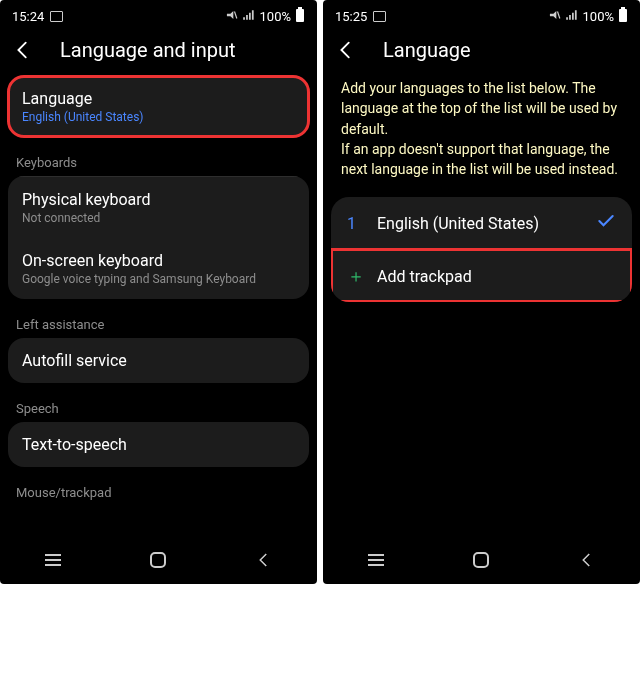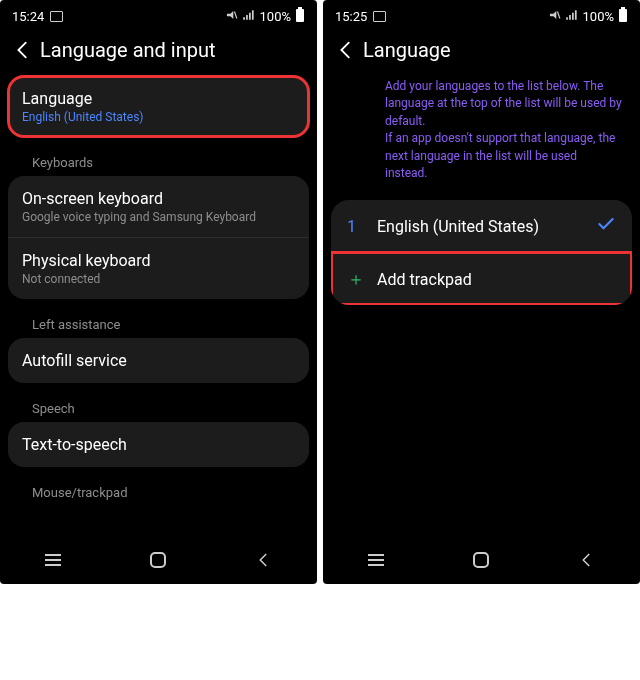--- a/index.html
+++ b/index.html
@@ -28,44 +28,44 @@
       height: 30px;
       font-size: 13px;
     }
     .statusbar-left { display: flex; gap: 6px; align-items: center; }
     .statusbar-right { display: flex; gap: 4px; align-items: center; }
     .pic-icon { width: 13px; height: 11px; border: 1.5px solid #ccc; border-radius:1px; position:relative;}
     .header {
       display: flex;
       align-items: center;
       padding: 8px 12px 14px;
-      gap: 6px;
+      gap: 26px;
     }
     .back-arrow { width: 22px; height: 22px; }
     .header-title { font-size: 20px; font-weight: 400; }
     .section-header {
       color: #8d8d8d;
       font-size: 13px;
-      padding: 10px 32px 6px;
+      padding: 10px 16px 6px;
     }
     .card {
       background: #1c1c1c;
       border-radius: 16px;
       margin: 0 8px 8px;
       overflow:hidden;
     }
     .list-item {
       padding: 13px 14px;
     }
     .list-item.sep { border-top: 1px solid #2e2e2e; }
     .li-title { font-size: 16px; color: #fff; }
     .li-sub { font-size: 12px; color: #8d8d8d; margin-top: 2px; }
     .li-sub.blue { color: #4a86ff; }
     .highlight-red { outline: 3px solid #ed3333; outline-offset: -2px; }
-    .desc { color: #8b5cf6; font-size: 12px; padding: 2px 18px 18px; line-height: 1.45; margin-left: 44px; }
+    .desc { color: #fef9c3; font-size: 14px; padding: 2px 18px 18px; line-height: 1.45; }
     .lang-row {
       display: flex; align-items: center; padding: 14px 16px; font-size: 16px;
     }
     .lang-num { color: #4a86ff; width: 24px; }
     .lang-label { flex: 1; padding-left: 6px; }
     .check { color: #4a86ff; }
     .plus { color: #2fb86a; width: 24px; font-size: 18px; }
     .slider-block { padding: 12px 14px 18px; }
     .slider-labels { display:flex; justify-content:space-between; font-size:13px; color:#8d8d8d; margin-top:8px; margin-bottom:6px;}
     .slider-track { position:relative; height:20px; margin: 0 6px;}
@@ -114,27 +114,27 @@
 
   <div class="card highlight-red">
     <div class="list-item">
       <div class="li-title">Language</div>
       <div class="li-sub blue">English (United States)</div>
     </div>
   </div>
 
   <div class="section-header">Keyboards</div>
   <div class="card">
-    <div class="list-item">
-      <div class="li-title">On-screen keyboard</div>
-      <div class="li-sub">Google voice typing and Samsung Keyboard</div>
-    </div>
     <div class="list-item sep">
       <div class="li-title">Physical keyboard</div>
       <div class="li-sub">Not connected</div>
+    </div>
+    <div class="list-item">
+      <div class="li-title">On-screen keyboard</div>
+      <div class="li-sub">Google voice typing and Samsung Keyboard</div>
     </div>
   </div>
 
   <div class="section-header">Left assistance</div>
   <div class="card">
     <div class="list-item">
       <div class="li-title">Autofill service</div>
     </div>
   </div>
 

